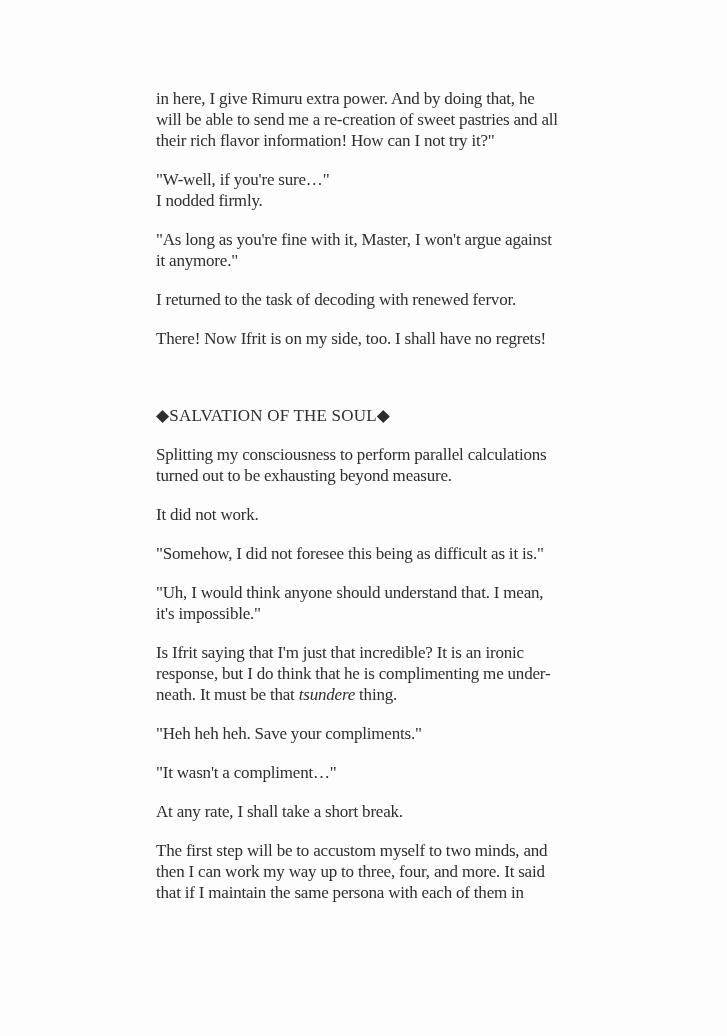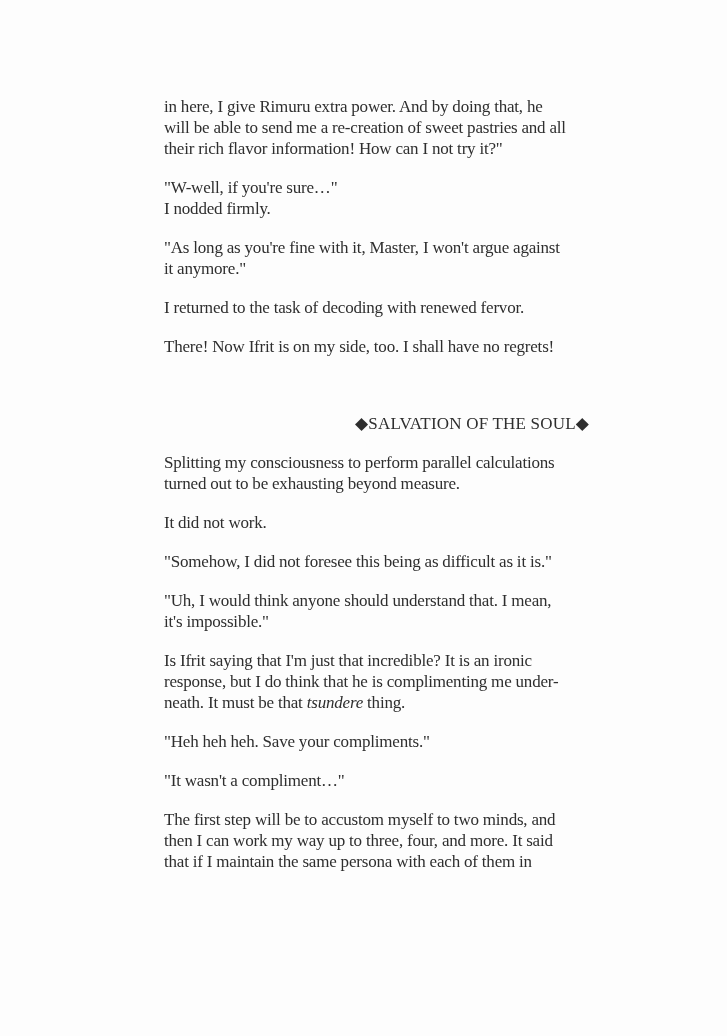--- a/index.html
+++ b/index.html
@@ -23,33 +23,33 @@
     height: 1036px;
     background: #fdfdfd;
   }
   .page-text {
     position: absolute;
     left: 152px;
     top: 84px;
     width: 445px;
   }
   .page-text p {
-    margin: 12px;
+    margin: 4px;
     font-size: 17px;
     line-height: 21px;
     letter-spacing: -0.2px;
     white-space: pre-line;
     color: #2e2e2e;
   }
   .page-text p + p {
     margin-top: 18px;
   }
   .page-text p.heading {
     width: 425px;
-    text-align: right;
+    text-align: left;
     margin-top: 56px;
     letter-spacing: 0.2px;
   }
   .page-text em {
     font-style: italic;
     font-family: Liberation Serif, serif;
   }
 </style>
 </head>
 <body>
@@ -70,17 +70,18 @@
 turned out to be exhausting beyond measure.</span></p>
       <p class="body"><span>It did not work.</span></p>
       <p class="body"><span>"Somehow, I did not foresee this being as difficult as it is."</span></p>
       <p class="body"><span>"Uh, I would think anyone should understand that. I mean,
 it's impossible."</span></p>
       <p class="body"><span>Is Ifrit saying that I'm just that incredible? It is an ironic
 response, but I do think that he is complimenting me under-
 neath. It must be that </span><em>tsundere</em><span> thing.</span></p>
       <p class="body"><span>"Heh heh heh. Save your compliments."</span></p>
       <p class="body"><span>"It wasn't a compliment…"</span></p>
+      <p class="body"><span>At any rate, I shall take a short break.</span></p>
       <p class="body"><span>The first step will be to accustom myself to two minds, and
 then I can work my way up to three, four, and more. It said
 that if I maintain the same persona with each of them in</span></p>
     </div>
 </div>
 
 </body></html>

